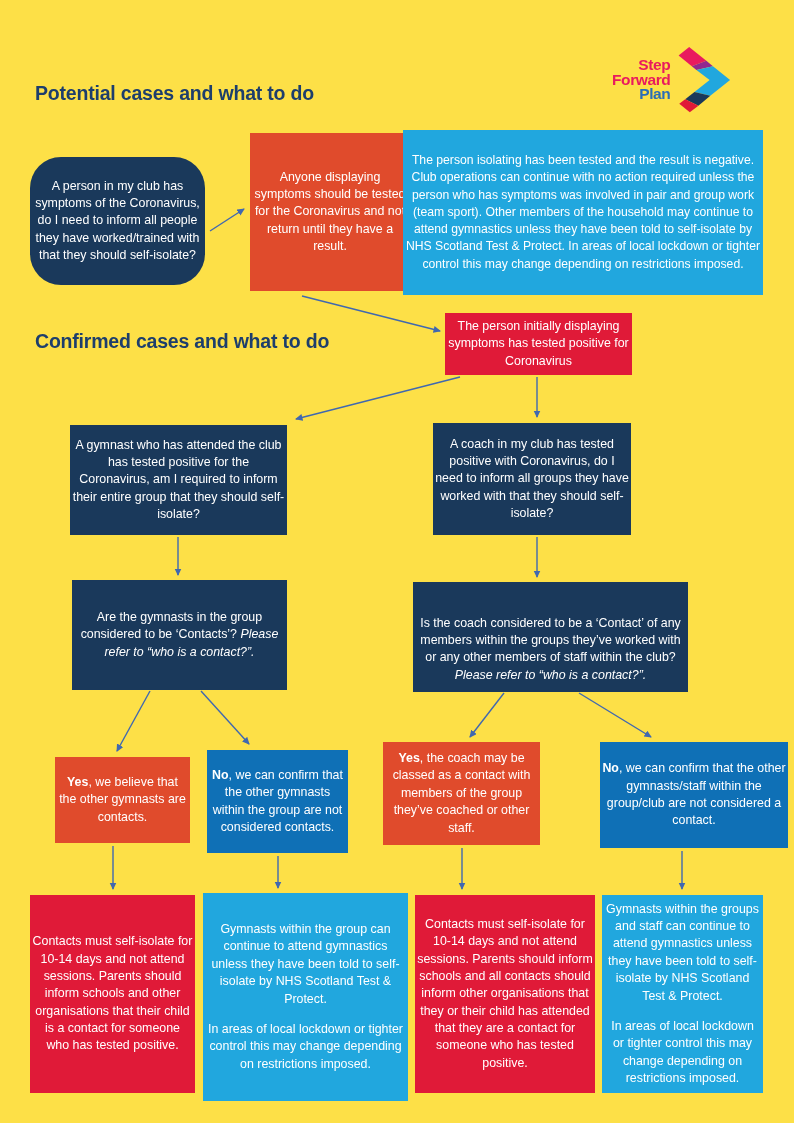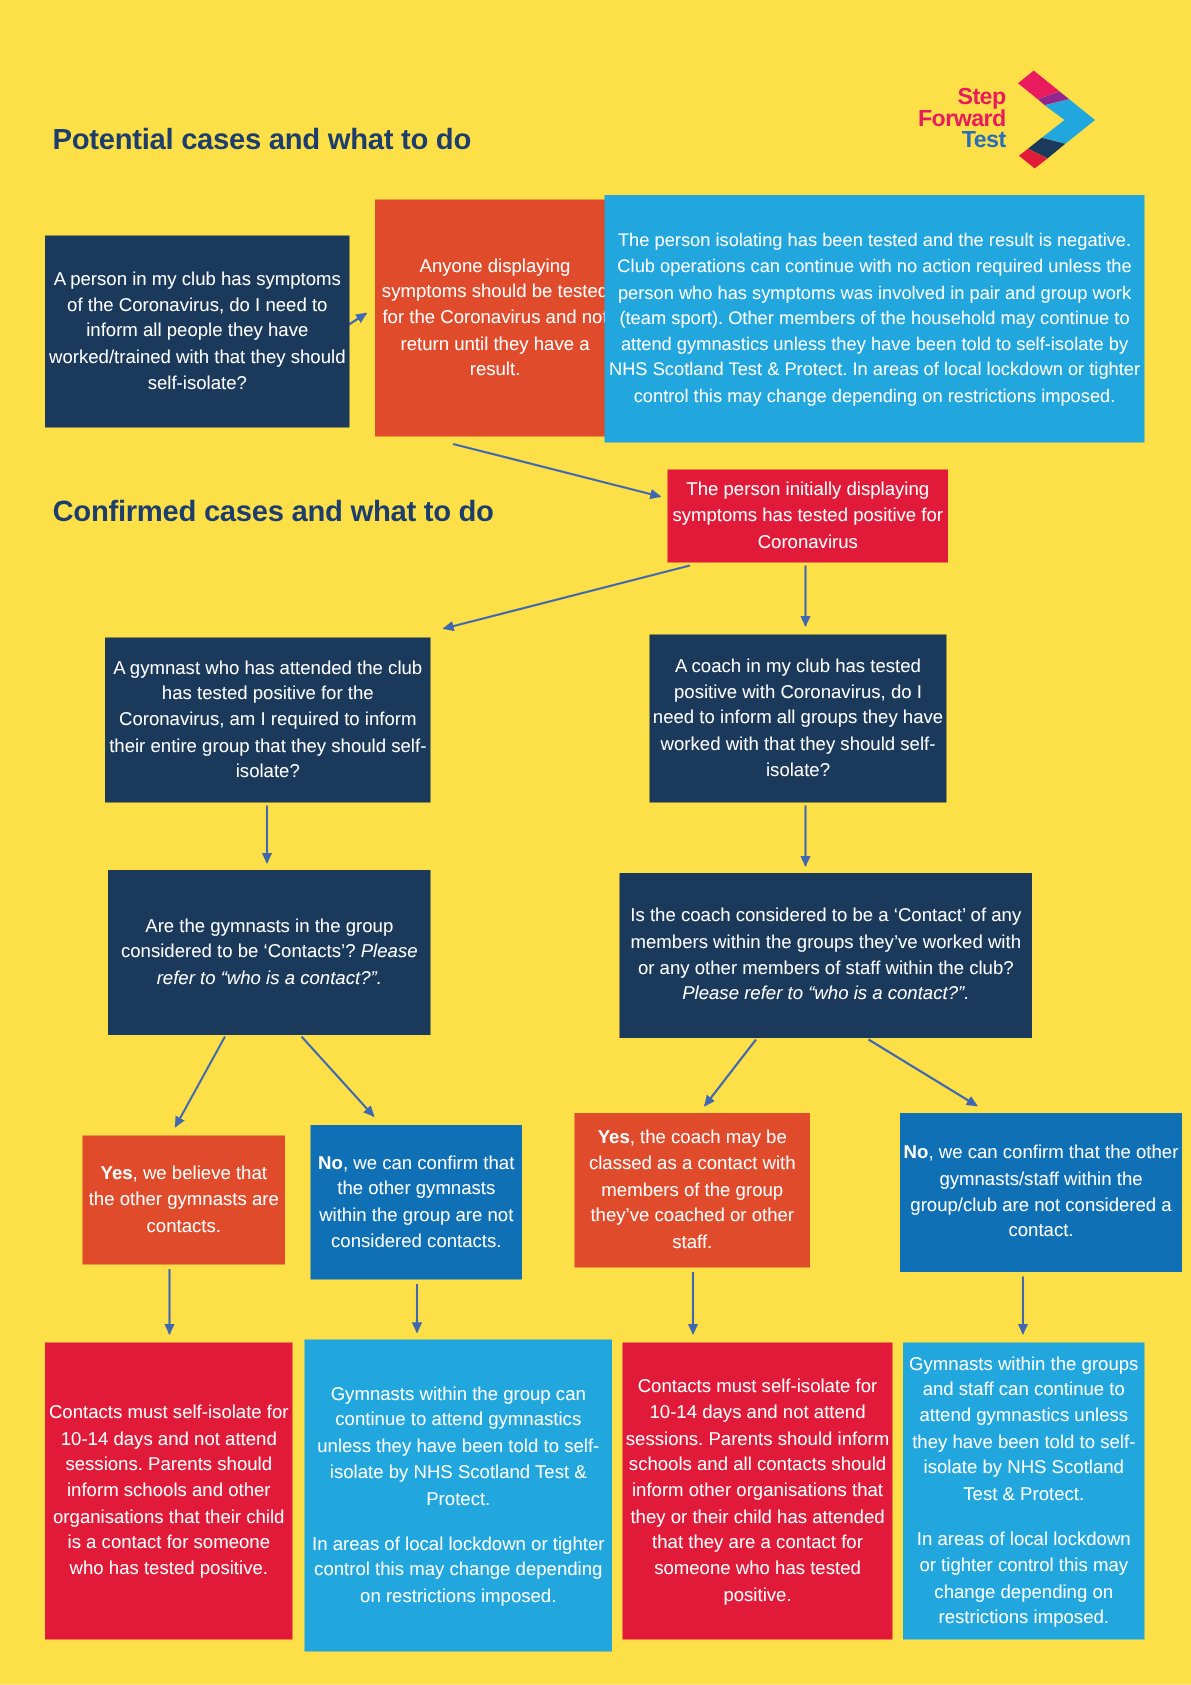--- a/index.html
+++ b/index.html
@@ -61,35 +61,35 @@
       <line x1="278" y1="856" x2="278" y2="888" marker-end="url(#ah)"></line>
       <line x1="462" y1="848" x2="462" y2="889" marker-end="url(#ah)"></line>
       <line x1="682" y1="851" x2="682" y2="889" marker-end="url(#ah)"></line>
     </g>
   </svg>
 
   <div class="logo">
     <div class="logo-text">
       <div class="lt-pink">Step</div>
       <div class="lt-pink">Forward</div>
-      <div class="lt-blue">Test</div>
+      <div class="lt-blue">Plan</div>
     </div>
     <svg class="chevron" width="66" height="80" viewBox="0 0 100 100">
       <polygon points="26,0 52,21 30,29 10,13" fill="#e91a5e"></polygon>
       <polygon points="52,21 62,29 37,35 30,29" fill="#92278f"></polygon>
       <polygon points="62,29 88,50 58,74 34,68 57,50 37,35" fill="#21a7de"></polygon>
       <polygon points="58,74 40,89 20,79 34,68" fill="#1a395b"></polygon>
       <polygon points="40,89 27,99 11,86 20,79" fill="#e01a38"></polygon>
     </svg>
   </div>
 
   <h1 class="heading" style="left:35px;top:82px;">Potential cases and what to do</h1>
   <h1 class="heading" style="left:35px;top:330px;">Confirmed cases and what to do</h1>
 
-  <div class="box navy" style="left:30px;top:157px;width:203px;height:128px;">
+  <div class="box navy" style="left:30px;top:157px;width:175px;height:128px;border-radius:31px;">
     <div class="bt">A person in my club has symptoms of the Coronavirus, do I need to inform all people they have worked/trained with that they should self-isolate?</div>
   </div>
 
   <div class="box orange" style="left:250px;top:133px;width:160px;height:158px;">
     <div class="bt">Anyone displaying symptoms should be tested for the Coronavirus and not return until they have a result.</div>
   </div>
 
   <div class="box lblue" style="left:403px;top:130px;width:360px;height:165px;">
     <div class="bt small">The person isolating has been tested and the result is negative. Club operations can continue with no action required unless the person who has symptoms was involved in pair and group work (team sport). Other members of the household may continue to attend gymnastics unless they have been told to self-isolate by NHS Scotland Test &amp; Protect. In areas of local lockdown or tighter control this may change depending on restrictions imposed.</div>
   </div>
@@ -103,21 +103,21 @@
   </div>
 
   <div class="box navy" style="left:433px;top:423px;width:198px;height:112px;">
     <div class="bt">A coach in my club has tested positive with Coronavirus, do I need to inform all groups they have worked with that they should self-isolate?</div>
   </div>
 
   <div class="box navy" style="left:72px;top:580px;width:215px;height:110px;">
     <div class="bt"><span>Are the gymnasts in the group considered to be ‘Contacts’?</span> <em>Please refer to “who is a contact?”.</em></div>
   </div>
 
-  <div class="box navy" style="left:413px;top:582px;width:275px;height:110px;">
+  <div class="box navy" style="left:413px;top:582px;width:275px;height:110px;align-items:flex-end;">
     <div class="bt"><span>Is the coach considered to be a ‘Contact’ of any members within the groups they’ve worked with or any other members of staff within the club?</span> <em>Please refer to “who is a contact?”.</em></div>
   </div>
 
   <div class="box orange" style="left:55px;top:757px;width:135px;height:86px;">
     <div class="bt"><b>Yes</b><span>, we believe that the other gymnasts are contacts.</span></div>
   </div>
 
   <div class="box mblue" style="left:207px;top:750px;width:141px;height:103px;">
     <div class="bt"><b>No</b><span>, we can confirm that the other gymnasts within the group are not considered contacts.</span></div>
   </div>

